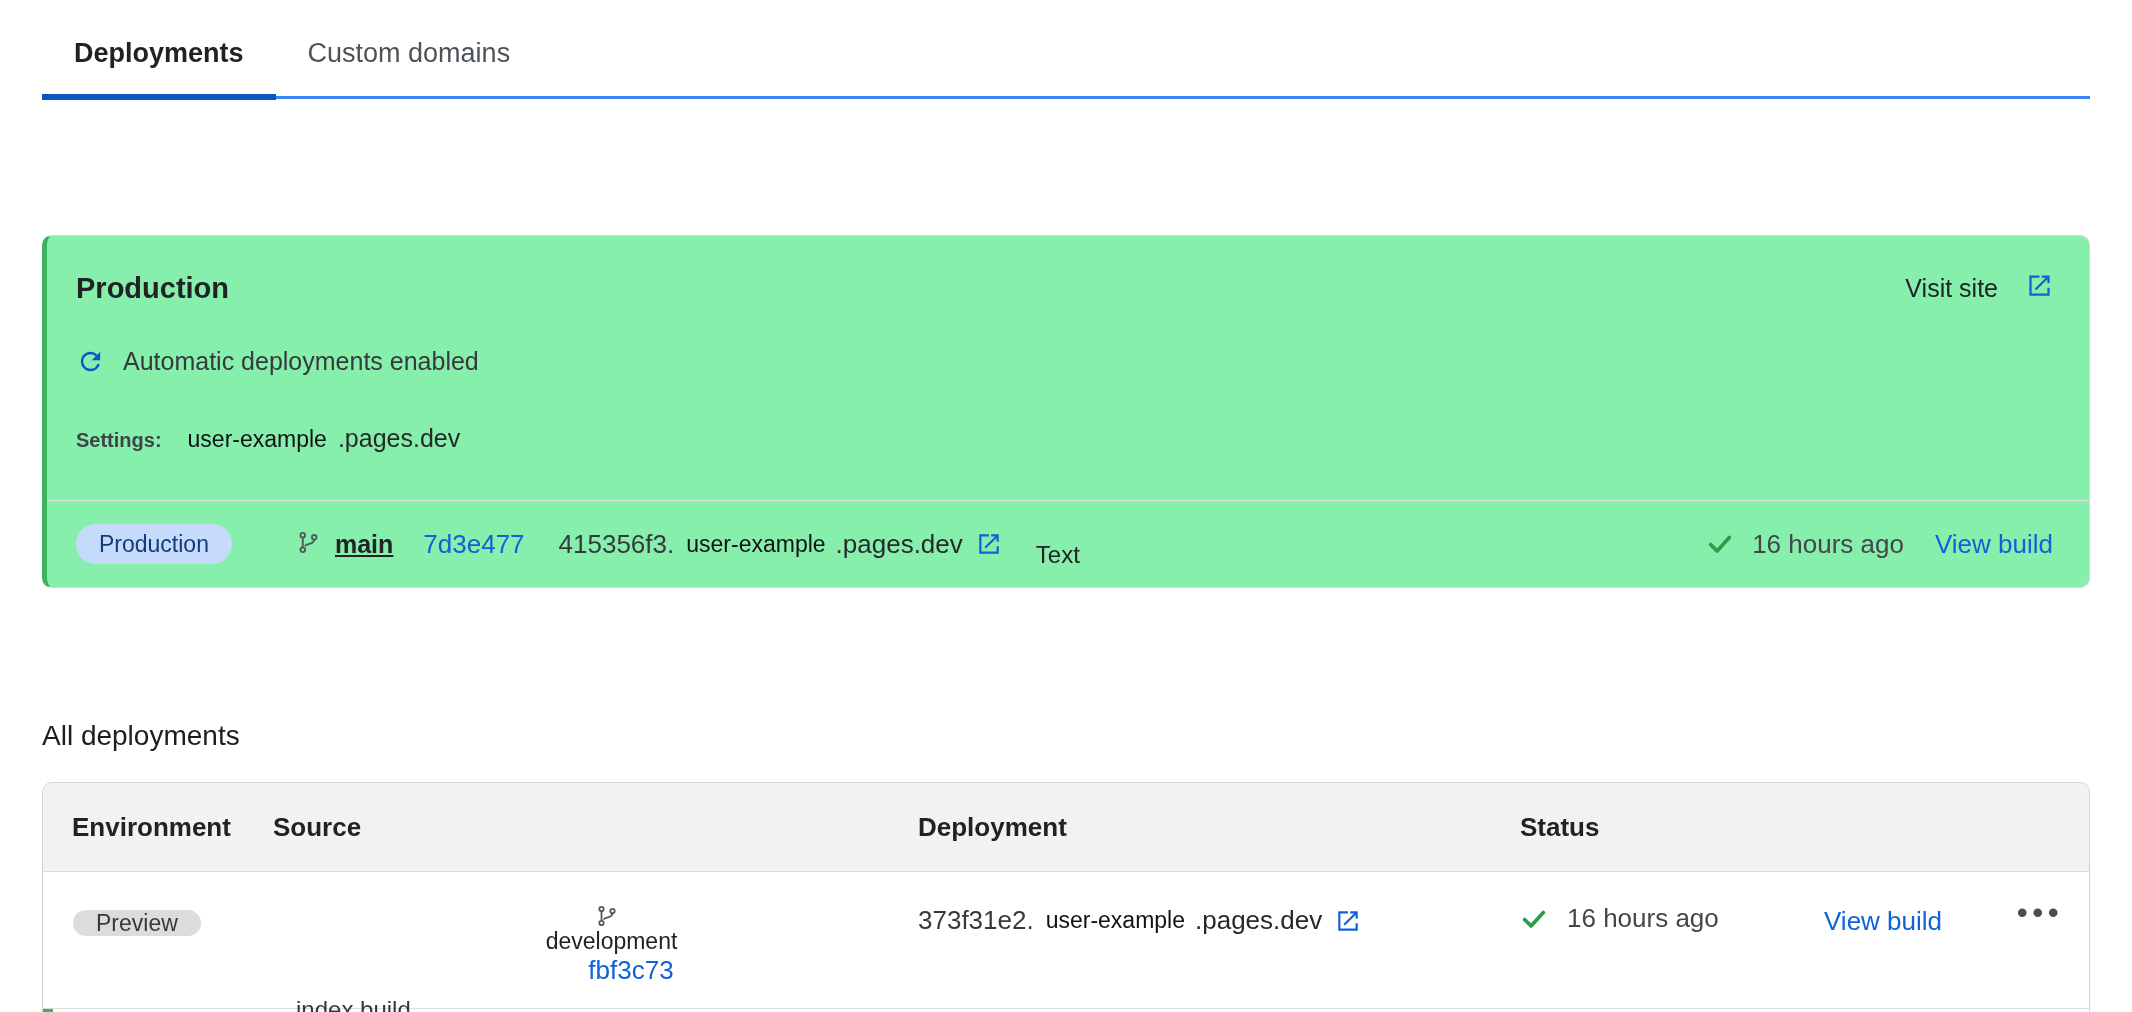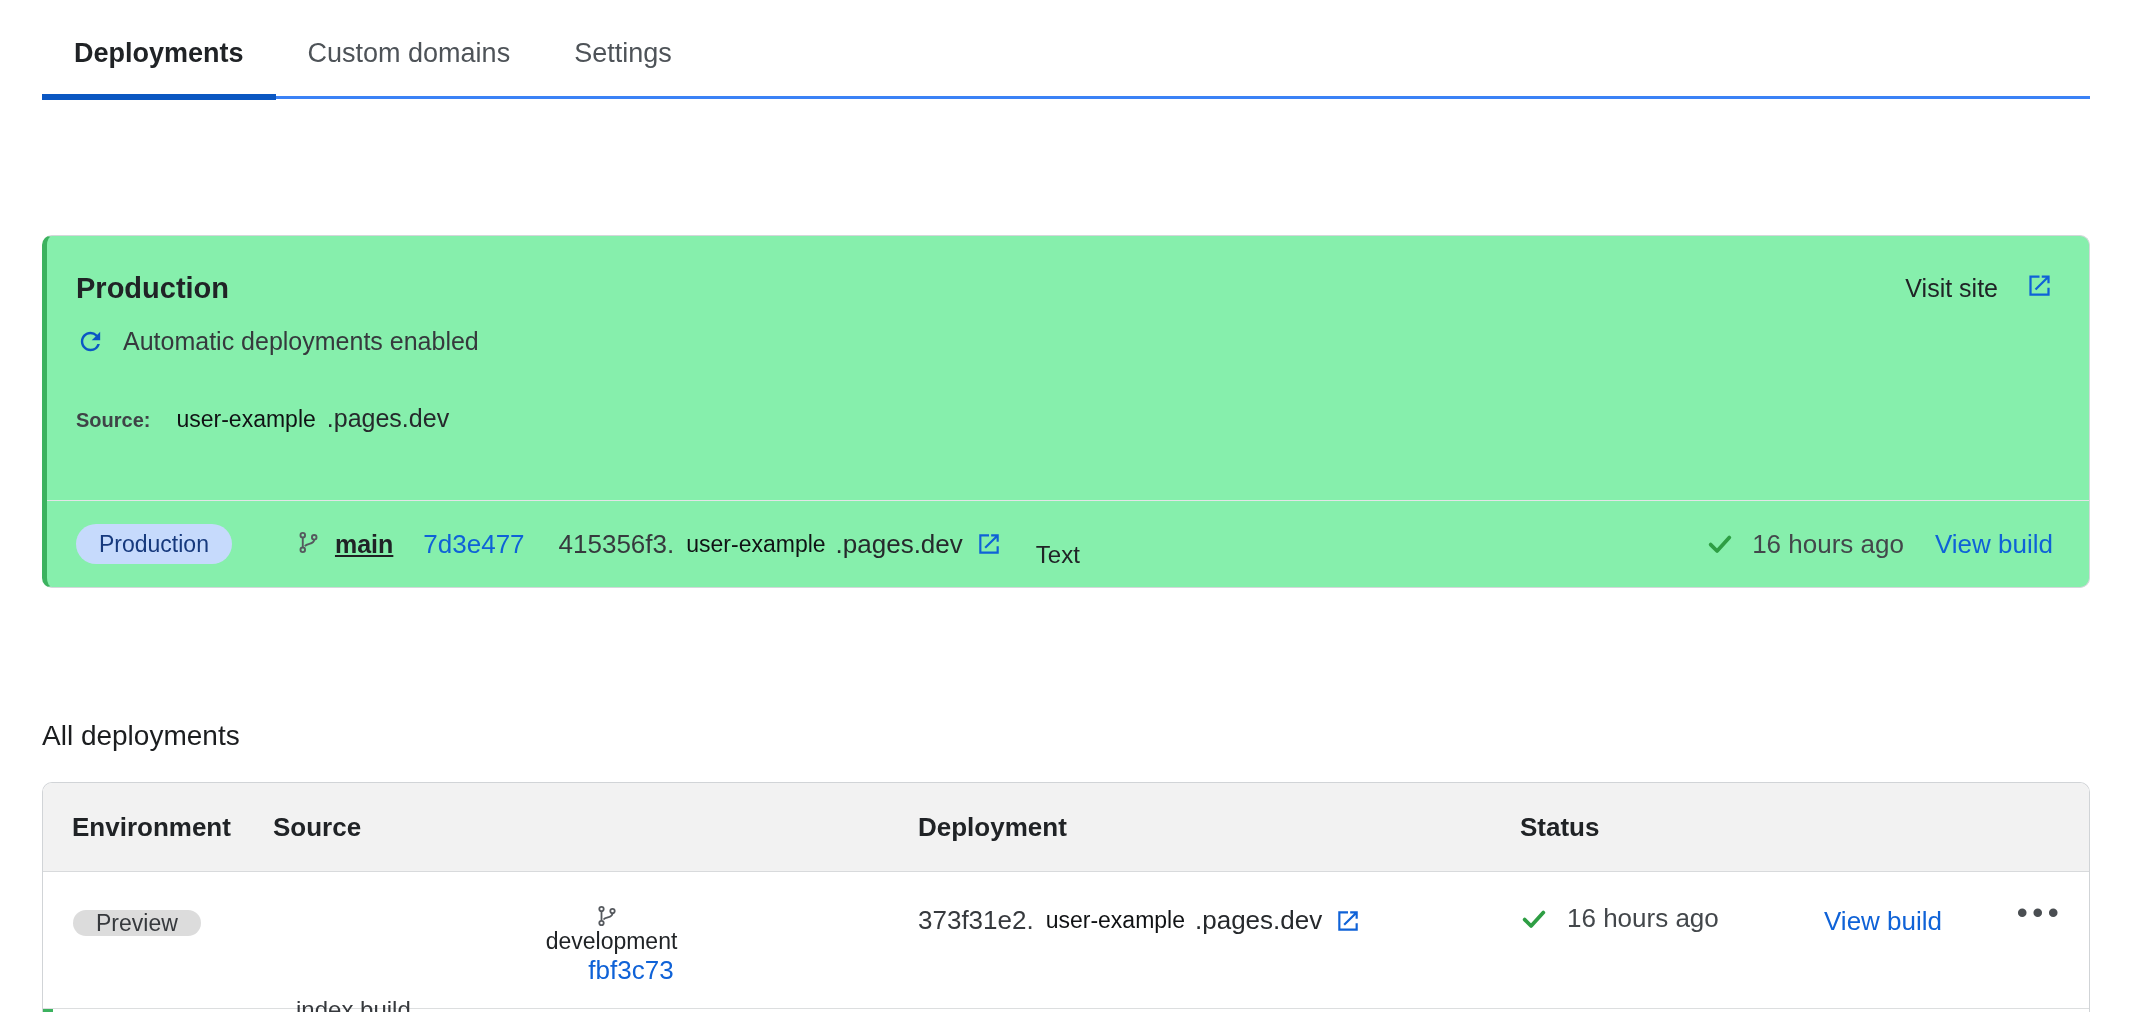--- a/index.html
+++ b/index.html
@@ -12,21 +12,21 @@
   .tab{font-size:27px;color:#4e5358;padding:0 32px 27px;position:relative;cursor:pointer;white-space:nowrap;}
   .tab.active{color:#202326;font-weight:bold;}
   .tab.active::after{content:"";position:absolute;left:0;right:0;bottom:-4px;height:6px;background:#0b57c2;}
   
   .card{margin:136px 42px 0;height:353px;box-sizing:border-box;display:flex;flex-direction:column;
         border:1px solid #d4d7da;border-left:5px solid #3cb25f;border-radius:10px;background:#86efac;}
   .card-top{padding:36px 36px 0 29px;}
   .card-head{display:flex;justify-content:space-between;align-items:flex-start;}
   .card-title{font-size:29px;font-weight:600;color:#202326;}
   .visit{display:flex;align-items:center;gap:28px;font-size:25px;color:#202326;cursor:pointer;}
-  .auto-line{margin-top:22px;display:flex;align-items:center;gap:18px;font-size:25px;color:#36393d;}
+  .auto-line{margin-top:42px;display:flex;align-items:center;gap:18px;font-size:25px;color:#36393d;}
   .domains-line{margin-top:48px;display:flex;align-items:baseline;}
   .domains-label{font-size:20px;font-weight:bold;color:#3f4347;}
   .domain-name{margin-left:26px;font-size:23px;color:#101214;}
   .domain-suffix{margin-left:11px;font-size:25px;color:#26292c;}
   .prod-row{margin-top:auto;border-top:1px solid #e3e5e7;min-height:86px;display:flex;align-items:center;
             padding:0 36px 0 29px;}
   .badge{height:40px;line-height:40px;padding:0 23px;border-radius:21px;font-size:23px;white-space:nowrap;}
   .badge.production{background:#c6dafc;color:#16397d;}
   .badge.preview{background:#dcdcdc;color:#36393d;}
   .branch-group{margin-left:64px;display:flex;gap:14px;text-decoration:underline;}
@@ -65,21 +65,20 @@
   .stub{height:6px;position:relative;overflow:hidden;}
   .stub-accent{position:absolute;left:-1px;top:0;width:11px;height:6px;background:#3cb25f;}
   svg{flex:none;}
 </style>
 </head>
 <body>
 
 <div class="tabs">
   <div class="tab active">Deployments</div>
   <div class="tab">Custom domains</div>
-  <div class="tab">Settings</div>
 </div>
 
 <div class="card">
   <div class="card-top">
     <div class="card-head">
       <div class="card-title">Production</div>
       <div class="visit">
         <span>Visit site</span>
         <span class="ext">
           <svg width="27" height="27" viewBox="0 0 24 24" fill="#0f62d7">
@@ -90,21 +89,21 @@
     </div>
     <div class="auto-line">
       <span style="display:flex;">
         <svg width="29" height="29" viewBox="0 0 24 24" fill="#0b57c4">
             <path d="M17.65 6.35A7.96 7.96 0 0 0 12 4c-4.42 0-7.99 3.58-7.99 8s3.57 8 7.99 8c3.73 0 6.84-2.55 7.73-6h-2.08A5.99 5.99 0 0 1 12 18c-3.31 0-6-2.69-6-6s2.69-6 6-6c1.66 0 3.14.69 4.22 1.78L13 11h7V4l-2.35 2.35z"></path>
           </svg>
       </span>
       <span>Automatic deployments enabled</span>
     </div>
     <div class="domains-line">
-      <span class="domains-label">Source:</span>
+      <span class="domains-label">Settings:</span>
       <span class="domain-name">user-example</span>
       <span class="domain-suffix">.pages.dev</span>
     </div>
   </div>
 
   <div class="prod-row">
     <span class="badge production">Production</span>
     <span class="branch-group">
       <span style="display:flex;">
         <svg width="25" height="25" viewBox="0 0 24 24" fill="none" stroke="#55595e" stroke-width="1.8">

